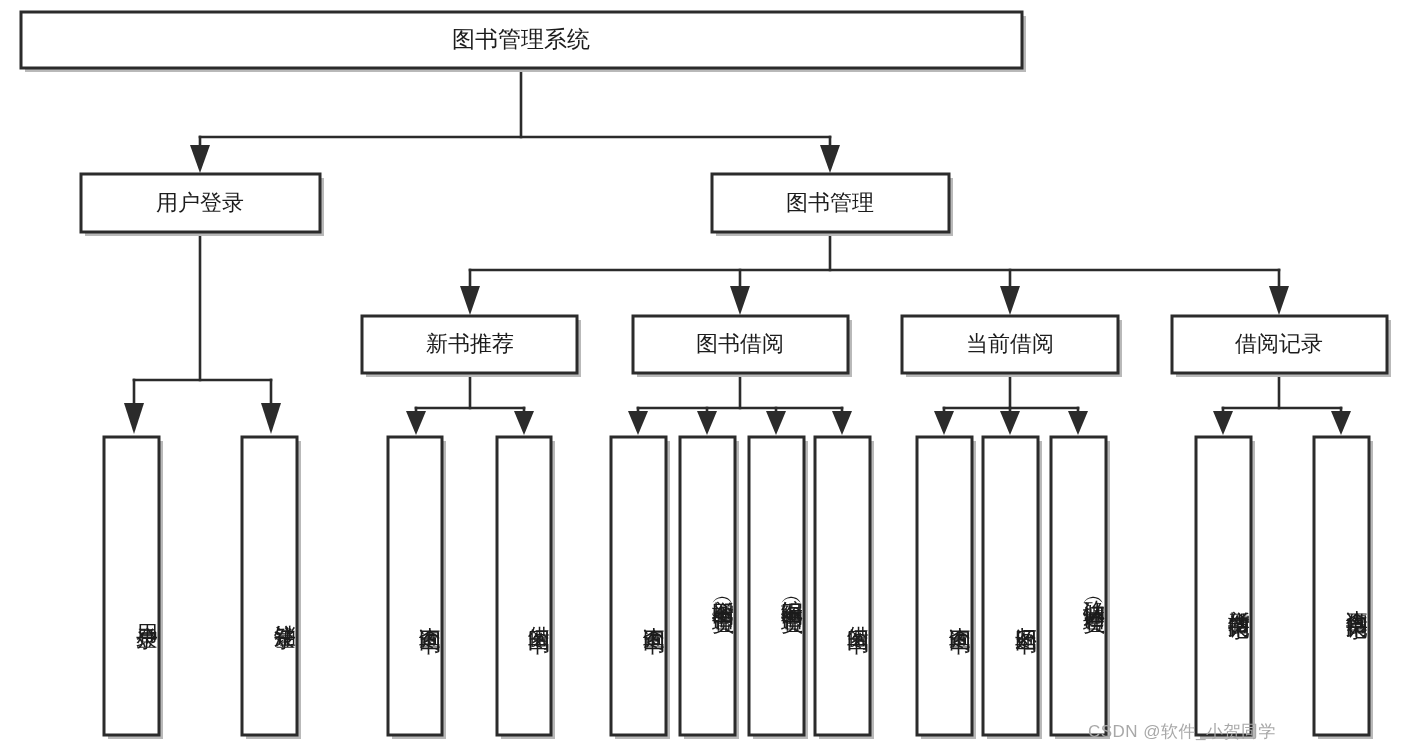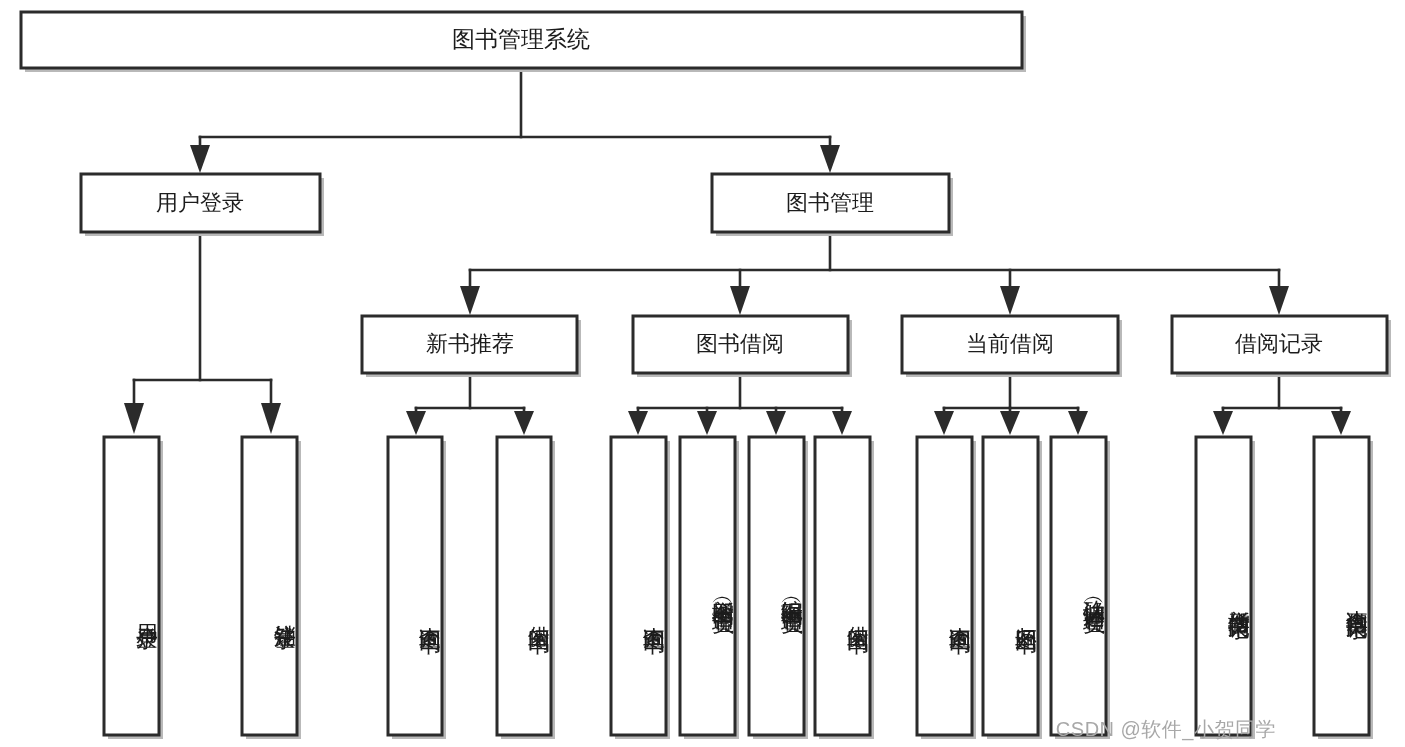--- a/index.html
+++ b/index.html
@@ -70,21 +70,21 @@
     align-items: flex-start;
     justify-content: center;
     pointer-events: none;
     user-select: none;
   }
   .watermark {
     position: absolute;
     right: 14px;
     bottom: 4px;
     font-family: "Liberation Sans", "DejaVu Sans", sans-serif;
-    font-size: 20px;
+    font-size: 17px;
     color: #a8a8a8;
     letter-spacing: 0.5px;
     white-space: nowrap;
     margin-left: 34px;
   }
 </style>
 </head>
 <body>
 
 <div id="diagram-root">

